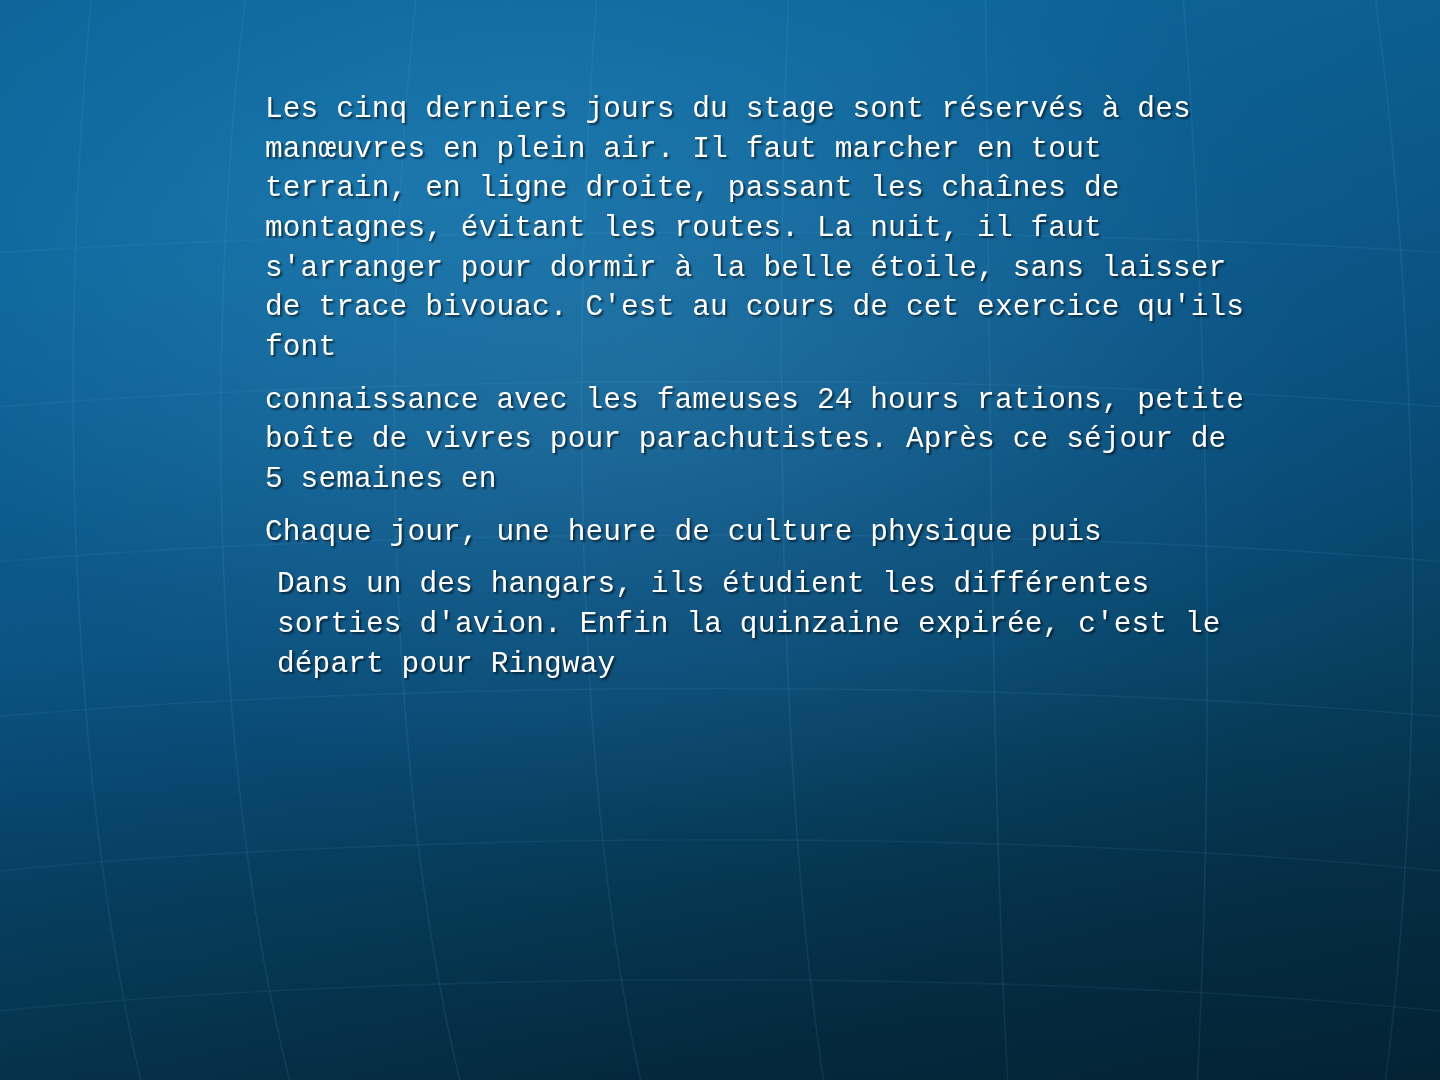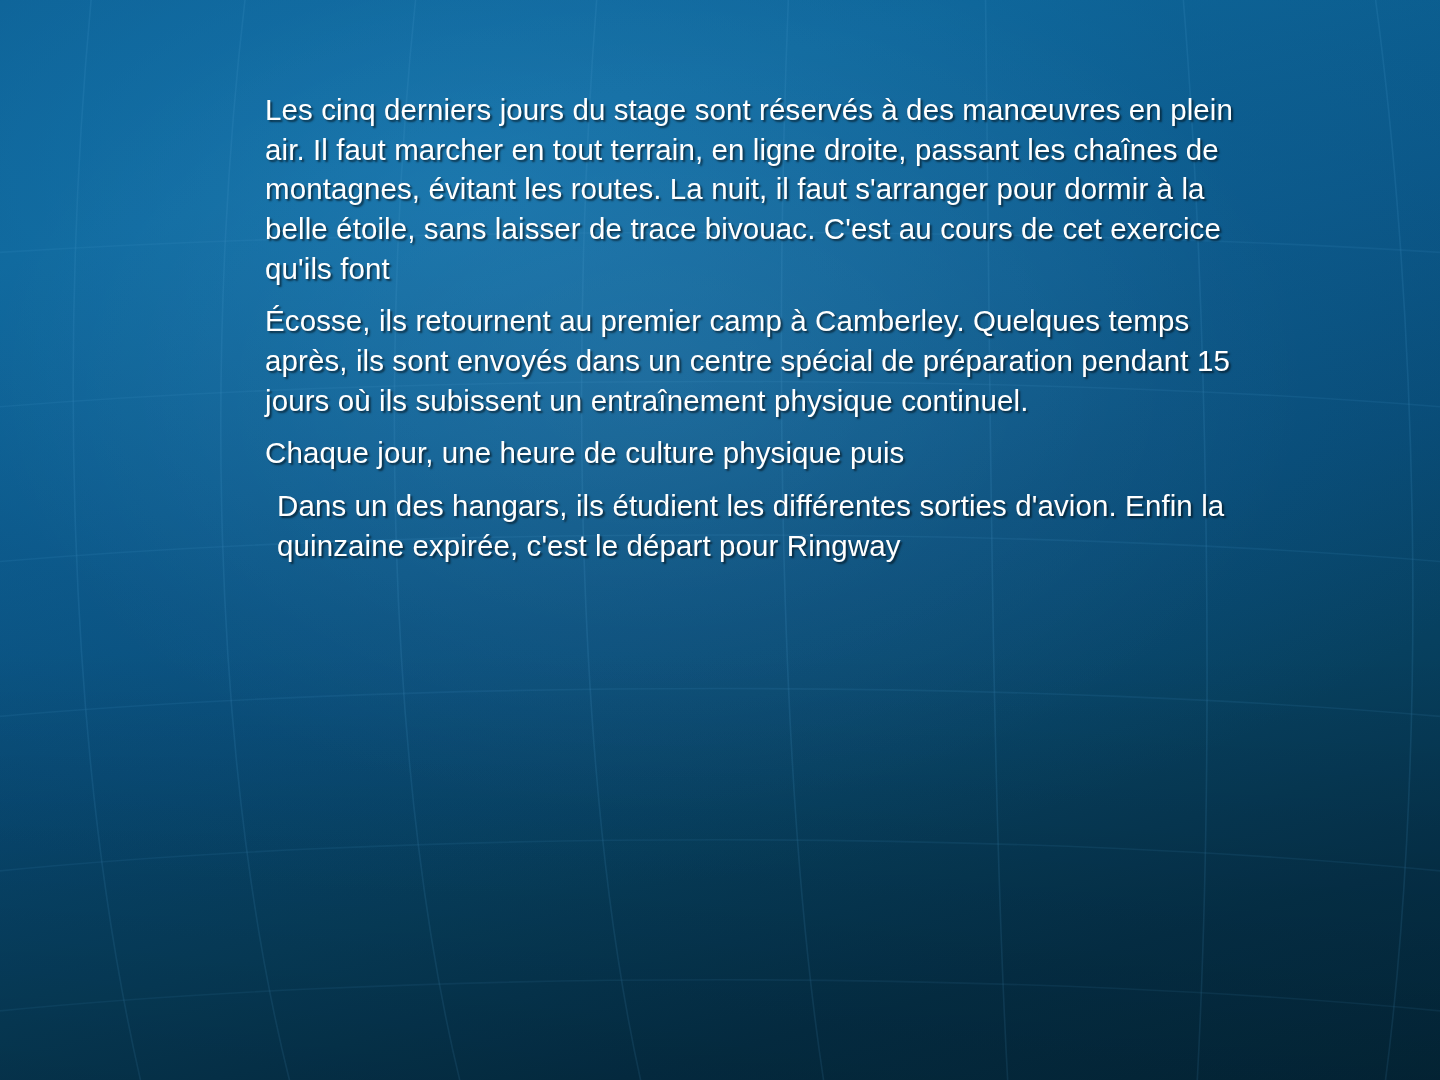--- a/index.html
+++ b/index.html
@@ -14,20 +14,21 @@
   }
 
   .slide {
     position: relative;
     width: 1440px;
     height: 1080px;
     background:
       radial-gradient(ellipse 120% 90% at 32% 18%, rgba(30,130,190,0.55) 0%, rgba(20,100,155,0.25) 45%, rgba(0,0,0,0) 72%),
       linear-gradient(165deg, #0a5f92 0%, #0b6395 18%, #0a5686 38%, #084a74 55%, #07405f 70%, #05324b 85%, #042a3e 100%);
     overflow: hidden;
+    font-family: Liberation Mono, monospace;
   }
 
   
   .grid {
     position: absolute;
     inset: 0;
     pointer-events: none;
     opacity: 0.55;
   }
   .grid svg { display: block; width: 100%; height: 100%; }
@@ -85,18 +86,18 @@
         <path d="M -40 875 C 400 828, 1040 828, 1480 875"></path>
         <path d="M -40 1015 C 400 968, 1040 968, 1480 1015"></path>
       </g>
     </svg>
   </div>
 
   <div class="vignette"></div>
 
   <div class="content">
     <p class="para">Les cinq derniers jours du stage sont réservés à des manœuvres en plein air. Il faut marcher en tout terrain, en ligne droite, passant les chaînes de montagnes, évitant les routes. La nuit, il faut s'arranger pour dormir à la belle étoile, sans laisser de trace bivouac. C'est au cours de cet exercice qu'ils font</p>
-    <p class="para">Écosse, ils retournent au premier camp à Camberley. Quelques temps après, ils sont envoyés dans un centre spécial de préparation pendant 15 jours où ils subissent un entraînement physique continuel.</p>
+    <p class="para">connaissance avec les fameuses 24 hours rations, petite boîte de vivres pour parachutistes. Après ce séjour de 5 semaines en</p>
     <p class="para">Chaque jour, une heure de culture physique puis</p>
     <p class="para">Dans un des hangars, ils étudient les différentes sorties d'avion. Enfin la quinzaine expirée, c'est le départ pour Ringway</p>
   </div>
 
 </div>
 
 </body></html>

